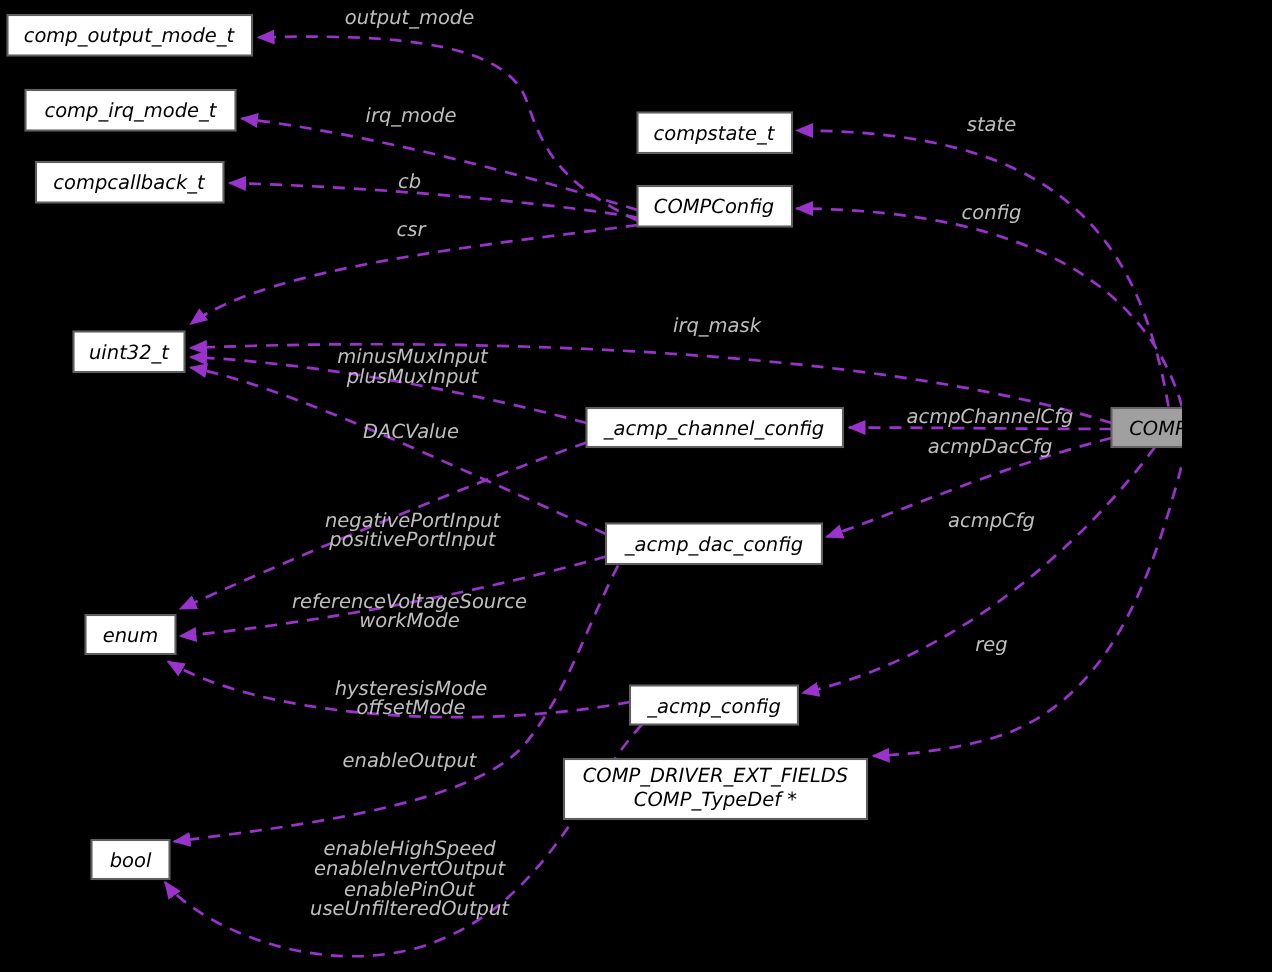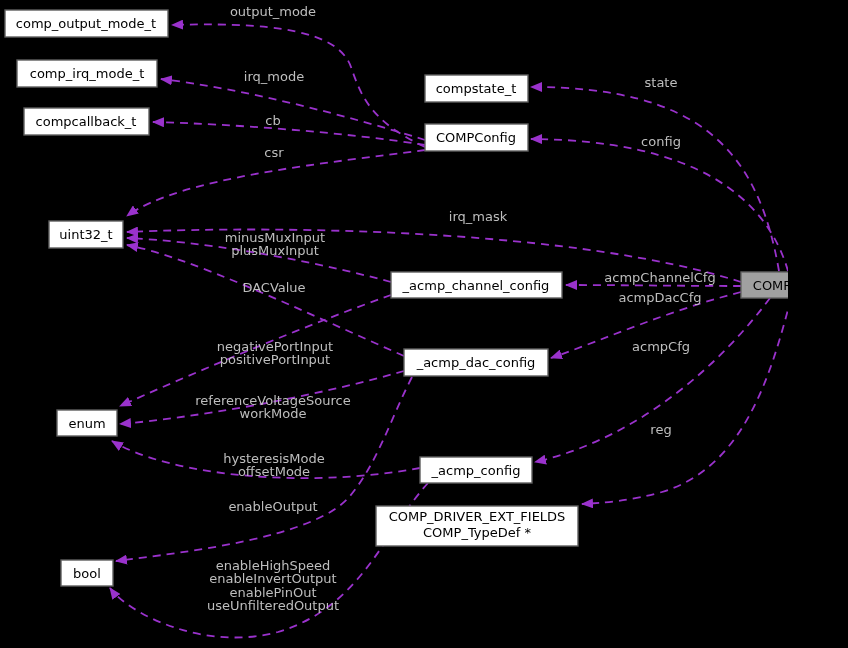--- a/index.html
+++ b/index.html
@@ -1,21 +1,21 @@
 <!DOCTYPE html>
 <html style="--background: #000000; --edge: #9a32cc; --edge_label: #bebebe; --node_fill: #ffffff; --node_border: #5f5f5f; --node_text: #000000; --active_node_fill: #a0a0a0; --active_node_border: #646464;"><head>
 <meta charset="utf-8">
 <style>
   :root{
     --background:#000000; --edge:#9a32cc; --edge_label:#bebebe;
     --node_fill:#ffffff; --node_border:#5f5f5f; --node_text:#000000;
     --active_node_fill:#a0a0a0; --active_node_border:#646464;
   }
   html,body{margin:0;padding:0;background:var(--background);}
-  .stage{width:788px;height:648px;overflow:hidden;}
+  .stage{width:788px;height:648px;overflow:hidden;font-style:italic;}
   svg{display:block;font-family:"DejaVu Sans","Liberation Sans",sans-serif;}
   .edge{fill:none;stroke:var(--edge);stroke-width:1.8;stroke-dasharray:8 6;}
   .arrowhead{fill:var(--edge);stroke:none;}
   .node rect{fill:var(--node_fill);stroke:var(--node_border);stroke-width:1.4;}
   .node text{fill:var(--node_text);font-size:13px;text-anchor:middle;}
   .node.active rect{fill:var(--active_node_fill);stroke:var(--active_node_border);}
   .elabel{fill:var(--edge_label);font-size:13px;text-anchor:middle;}
 </style>
 </head>
 <body>

